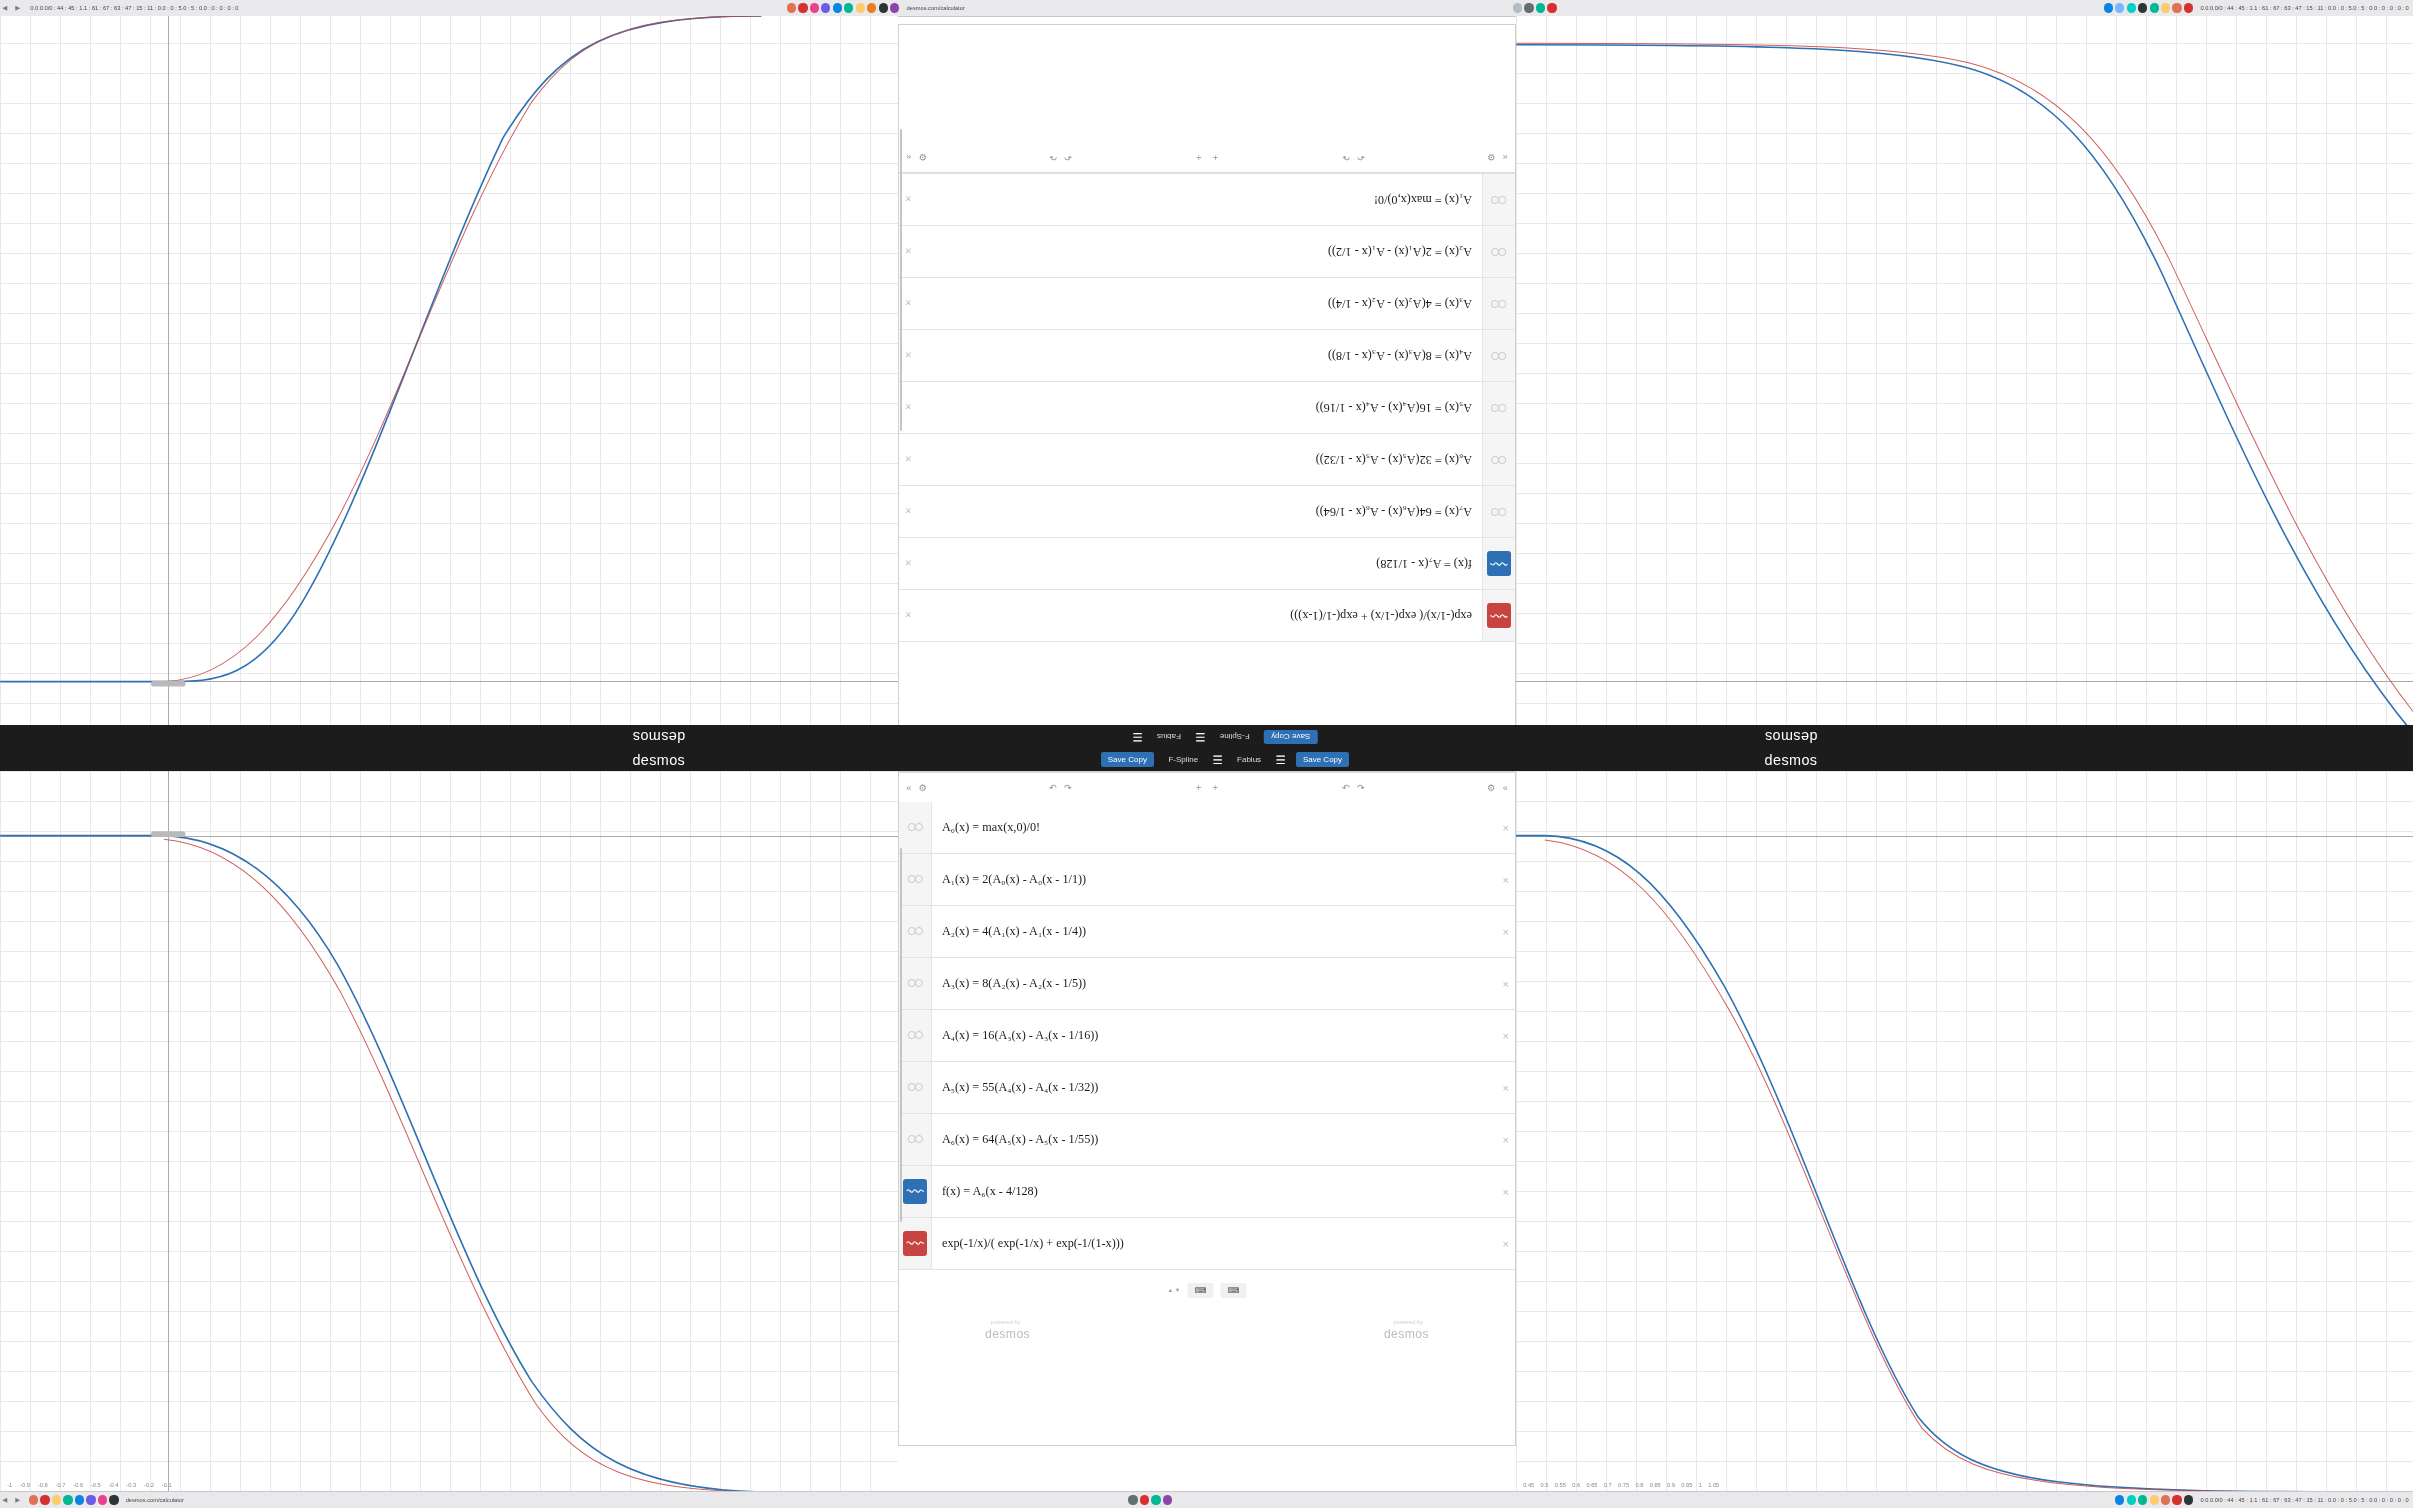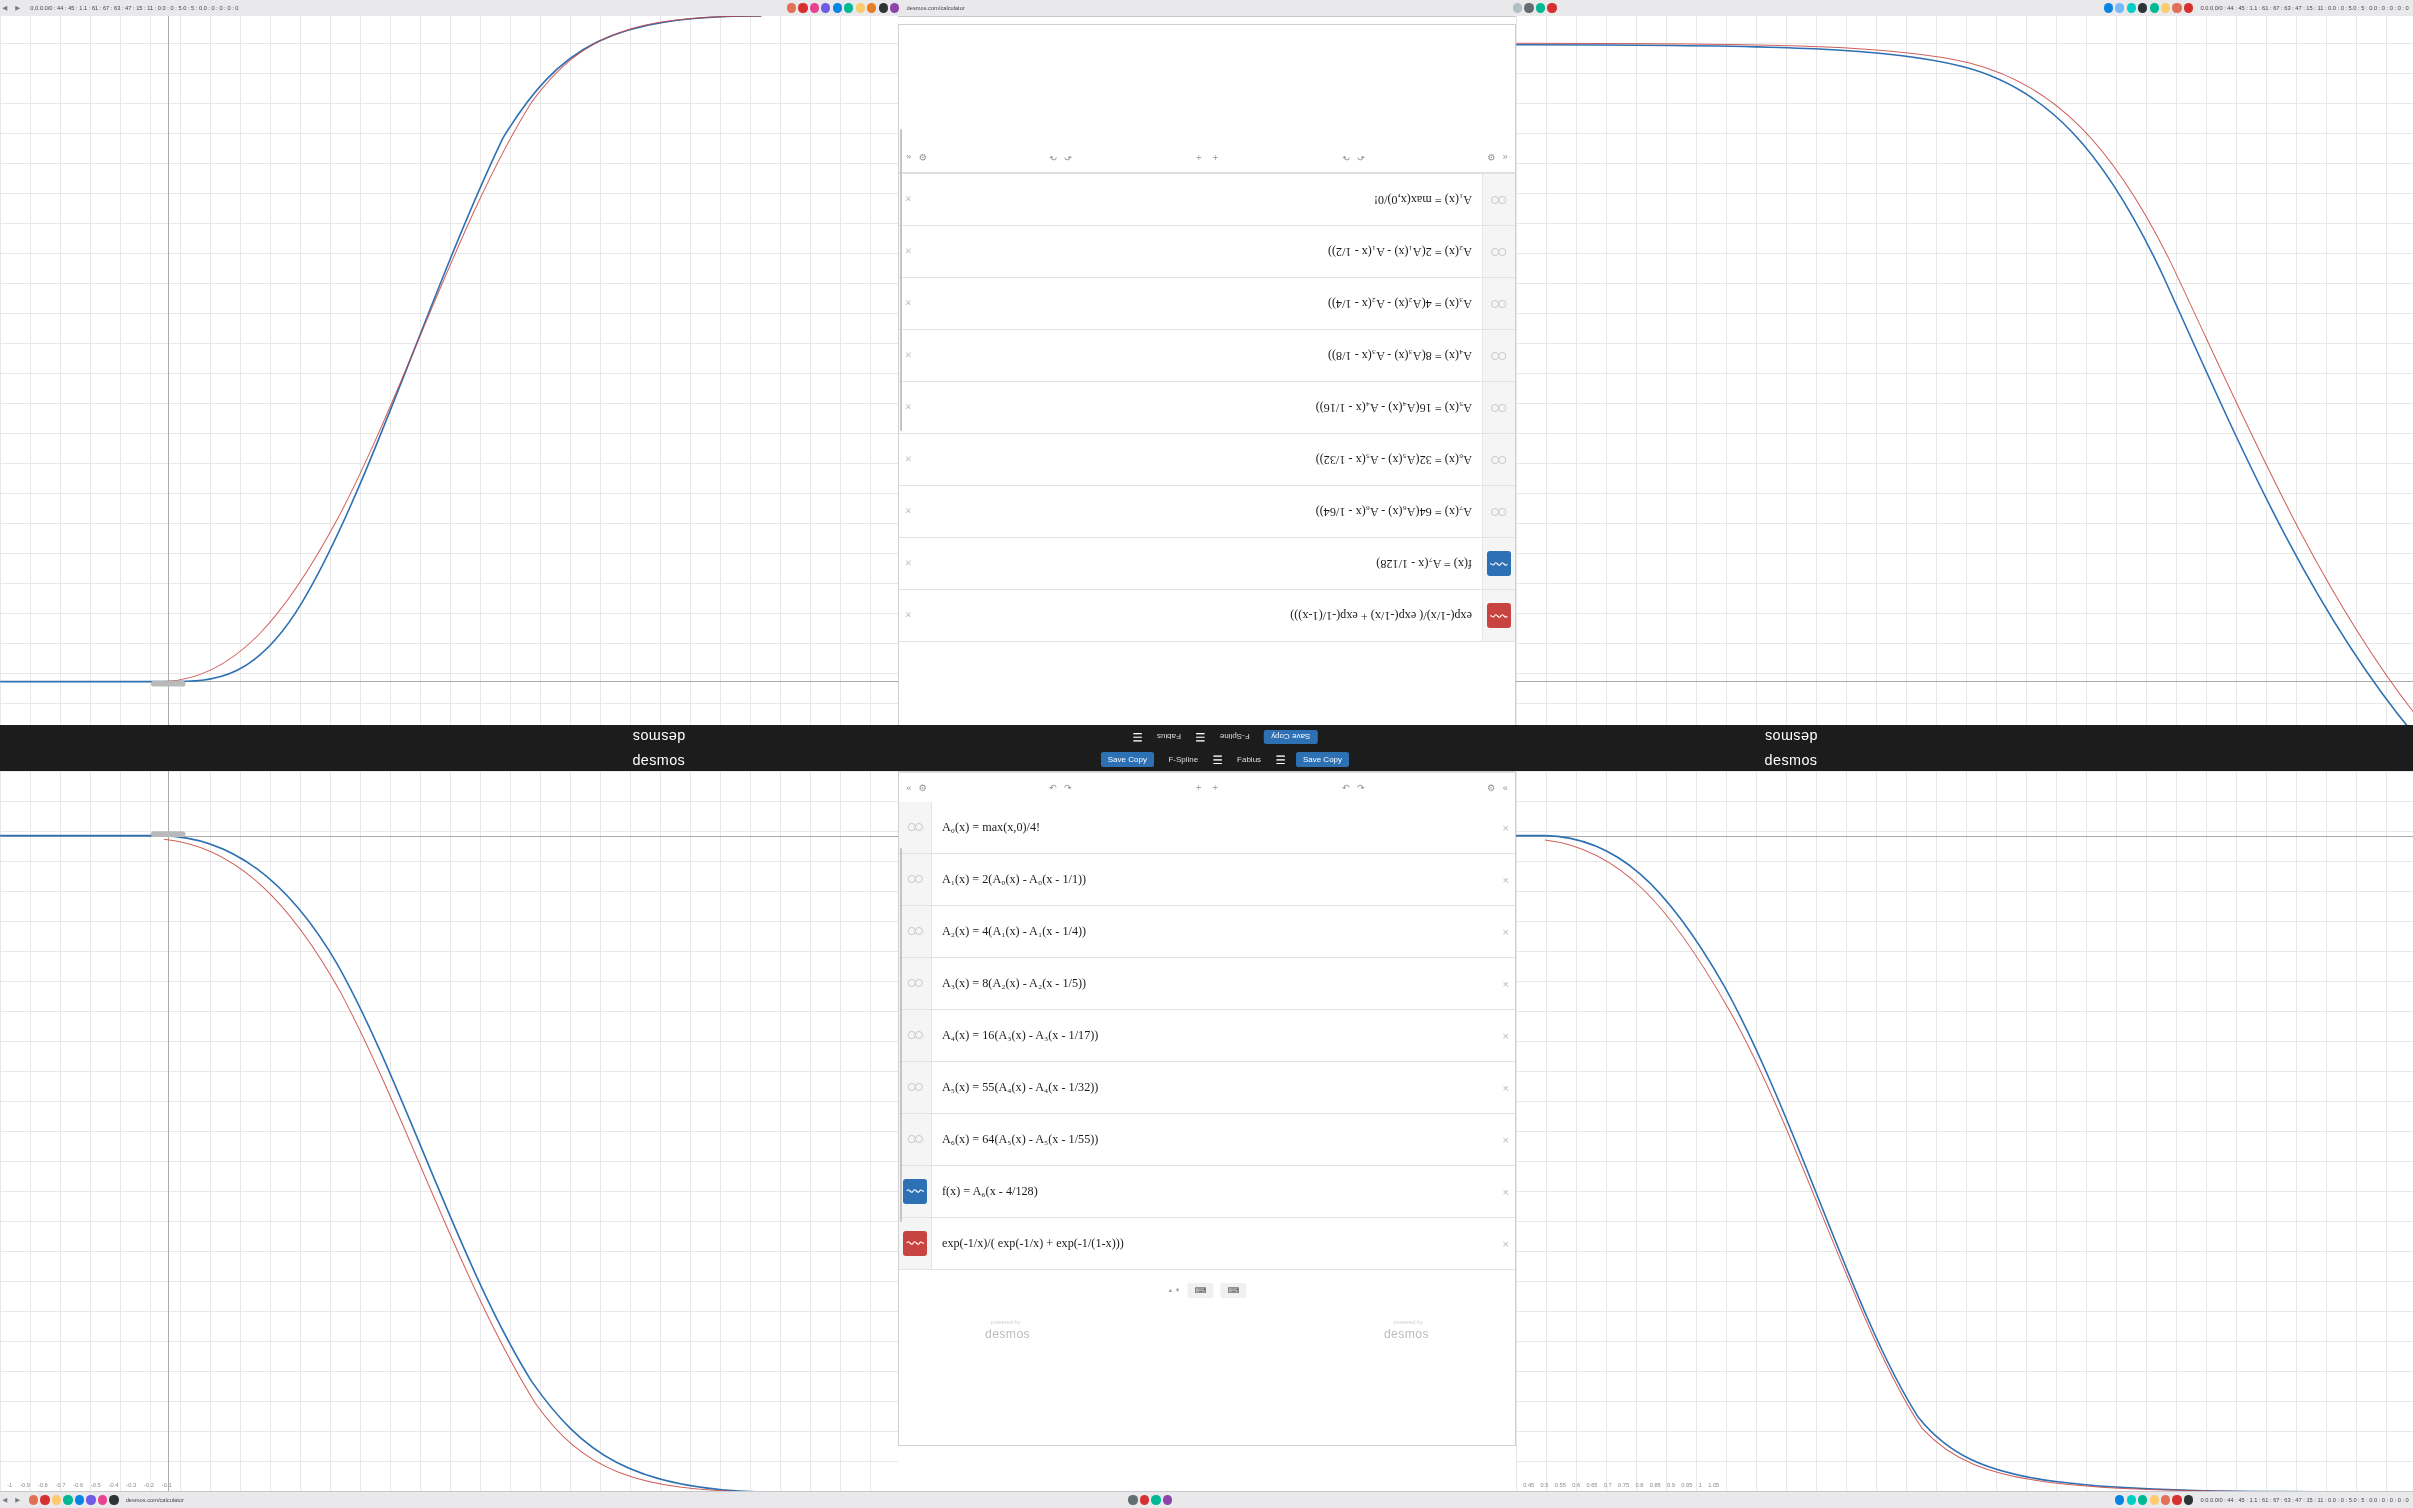--- a/index.html
+++ b/index.html
@@ -333,21 +333,21 @@
     <div id="rows-bottom">
         <div class="exprrow">
           <div class="idx">
             <span class="swatch empty">
               <svg class="mini" viewBox="0 0 26 14">
                 <circle cx="8" cy="7" r="5" fill="none" stroke="#c9c9c9" stroke-width="1.4"></circle>
                 <circle cx="18" cy="7" r="5" fill="none" stroke="#c9c9c9" stroke-width="1.4"></circle>
               </svg>
             </span>
           </div>
-          <div class="math">A₀(x) = max(x,0)/4!</div>
+          <div class="math">A₀(x) = max(x,0)/0!</div>
           <div class="del">×</div>
         </div>
         <div class="exprrow">
           <div class="idx">
             <span class="swatch empty">
               <svg class="mini" viewBox="0 0 26 14">
                 <circle cx="8" cy="7" r="5" fill="none" stroke="#c9c9c9" stroke-width="1.4"></circle>
                 <circle cx="18" cy="7" r="5" fill="none" stroke="#c9c9c9" stroke-width="1.4"></circle>
               </svg>
             </span>
@@ -381,21 +381,21 @@
         </div>
         <div class="exprrow">
           <div class="idx">
             <span class="swatch empty">
               <svg class="mini" viewBox="0 0 26 14">
                 <circle cx="8" cy="7" r="5" fill="none" stroke="#c9c9c9" stroke-width="1.4"></circle>
                 <circle cx="18" cy="7" r="5" fill="none" stroke="#c9c9c9" stroke-width="1.4"></circle>
               </svg>
             </span>
           </div>
-          <div class="math">A₄(x) = 16(A₃(x) - A₃(x - 1/17))</div>
+          <div class="math">A₄(x) = 16(A₃(x) - A₃(x - 1/16))</div>
           <div class="del">×</div>
         </div>
         <div class="exprrow">
           <div class="idx">
             <span class="swatch empty">
               <svg class="mini" viewBox="0 0 26 14">
                 <circle cx="8" cy="7" r="5" fill="none" stroke="#c9c9c9" stroke-width="1.4"></circle>
                 <circle cx="18" cy="7" r="5" fill="none" stroke="#c9c9c9" stroke-width="1.4"></circle>
               </svg>
             </span>

